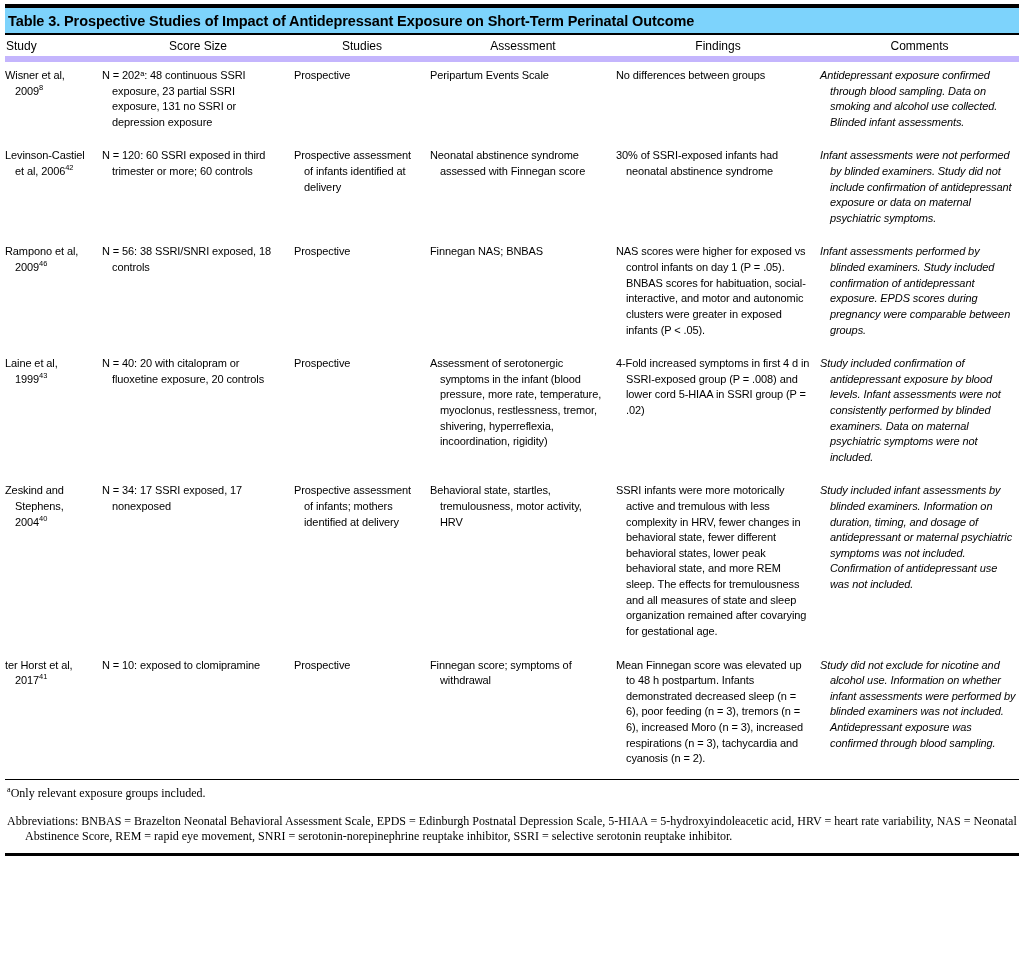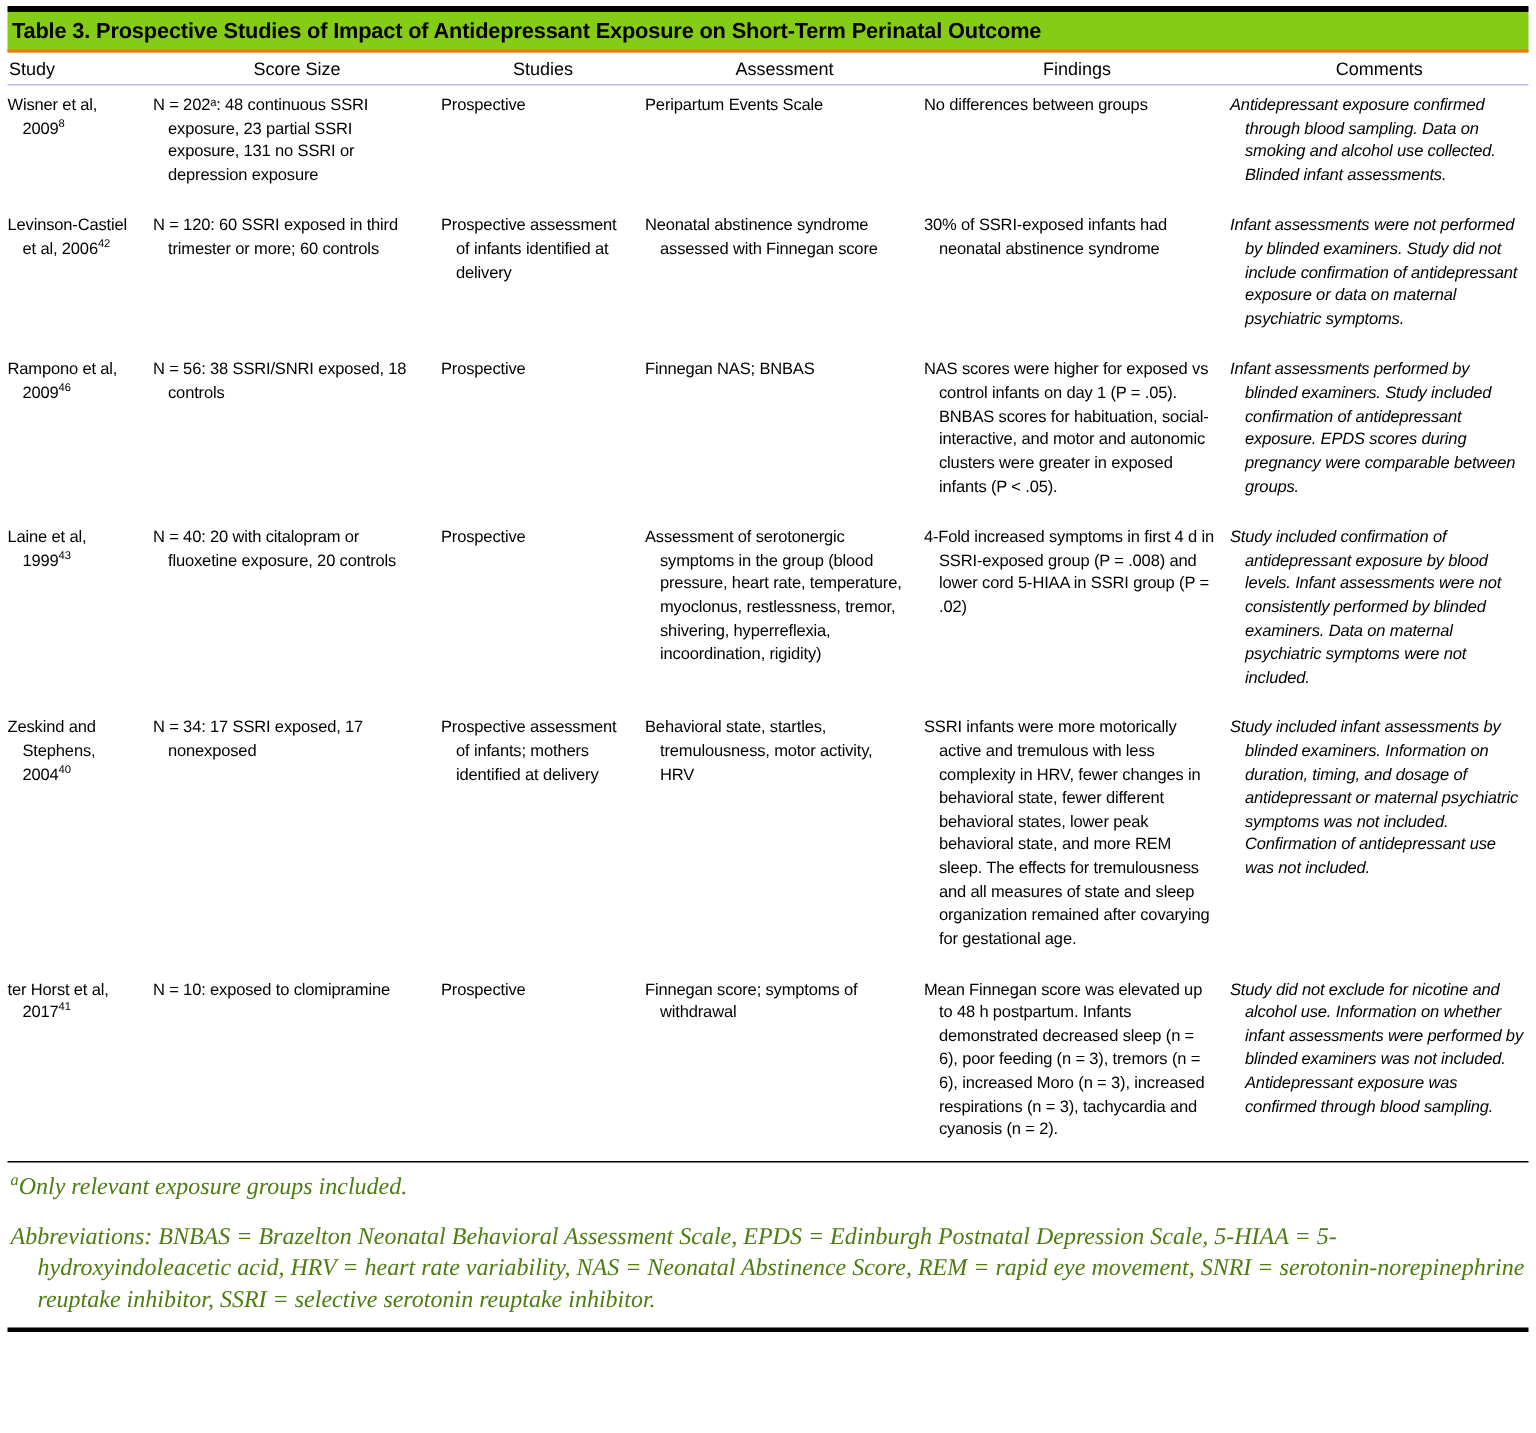--- a/index.html
+++ b/index.html
@@ -7,58 +7,57 @@
   .page {
     width: 1024px;
     min-height: 955px;
     background: #ffffff;
     padding: 4px 5px 0 5px;
     font-family: "Liberation Sans", sans-serif;
     color: #000;
   }
   .rule-top { height: 4px; background: #000; }
   .title-band {
-    background: #84cc16;
-    border-bottom: 2px solid #f97316;
+    background: #7dd3fc;
+    border-bottom: 2px solid #000000;
     padding: 5px 3px 4px 3px;
     font-size: 14.5px;
     font-weight: bold;
     letter-spacing: -0.1px;
   }
   table.main {
     width: 100%;
     border-collapse: collapse;
     table-layout: fixed;
     border-bottom: 1px solid #000;
   }
   table.main thead th {
-    border-bottom: 1px solid #c4b5fd;
+    border-bottom: 6px solid #c4b5fd;
     font-weight: normal;
     font-size: 12px;
     text-align: center;
     padding: 4px 2px 3px 2px;
   }
   table.main thead th.col-study { text-align: left; padding-left: 1px; }
   table.main tbody td {
     vertical-align: top;
     font-size: 11px;
     line-height: 1.42;
     padding: 6px 10px 12px 0;
     letter-spacing: -0.1px;
   }
   table.main tbody td:last-child { padding-right: 2px; font-style: italic; }
   .hang { padding-left: 10px; text-indent: -10px; }
   sup { font-size: 68%; line-height: 0; }
   .footnotes {
     font-family: "Liberation Serif", serif;
-    font-size: 16px;
+    font-size: 12px;
     line-height: 1.32;
     padding: 6px 2px 8px 2px;
-    color: #4d7c0f;
-    font-style: italic;
+    color: #000000;
   }
   .fn-line { padding-left: 0; }
   .fn-abbrev { padding-left: 18px; text-indent: -18px; margin-top: 12px; }
   .rule-bottom { height: 3px; background: #000; }
 </style>
 </head>
 <body>
 
 <div class="page">
 
@@ -156,21 +155,21 @@
         <td>
           <div class="hang"><span>Laine et al, 1999</span><sup>43</sup></div>
         </td>
         <td>
             <div class="hang">N = 40: 20 with citalopram or fluoxetine exposure, 20 controls</div>
           </td>
         <td>
             <div class="hang">Prospective</div>
           </td>
         <td>
-            <div class="hang">Assessment of serotonergic symptoms in the group (blood pressure, heart rate, temperature, myoclonus, restlessness, tremor, shivering, hyperreflexia, incoordination, rigidity)</div>
+            <div class="hang">Assessment of serotonergic symptoms in the infant (blood pressure, more rate, temperature, myoclonus, restlessness, tremor, shivering, hyperreflexia, incoordination, rigidity)</div>
           </td>
         <td>
             <div class="hang">4-Fold increased symptoms in first 4 d in SSRI-exposed group (P = .008) and lower cord 5-HIAA in SSRI group (P = .02)</div>
           </td>
         <td>
             <div class="hang">Study included confirmation of antidepressant exposure by blood levels. Infant assessments were not consistently performed by blinded examiners. Data on maternal psychiatric symptoms were not included.</div>
           </td>
       </tr>
 
       <tr>

